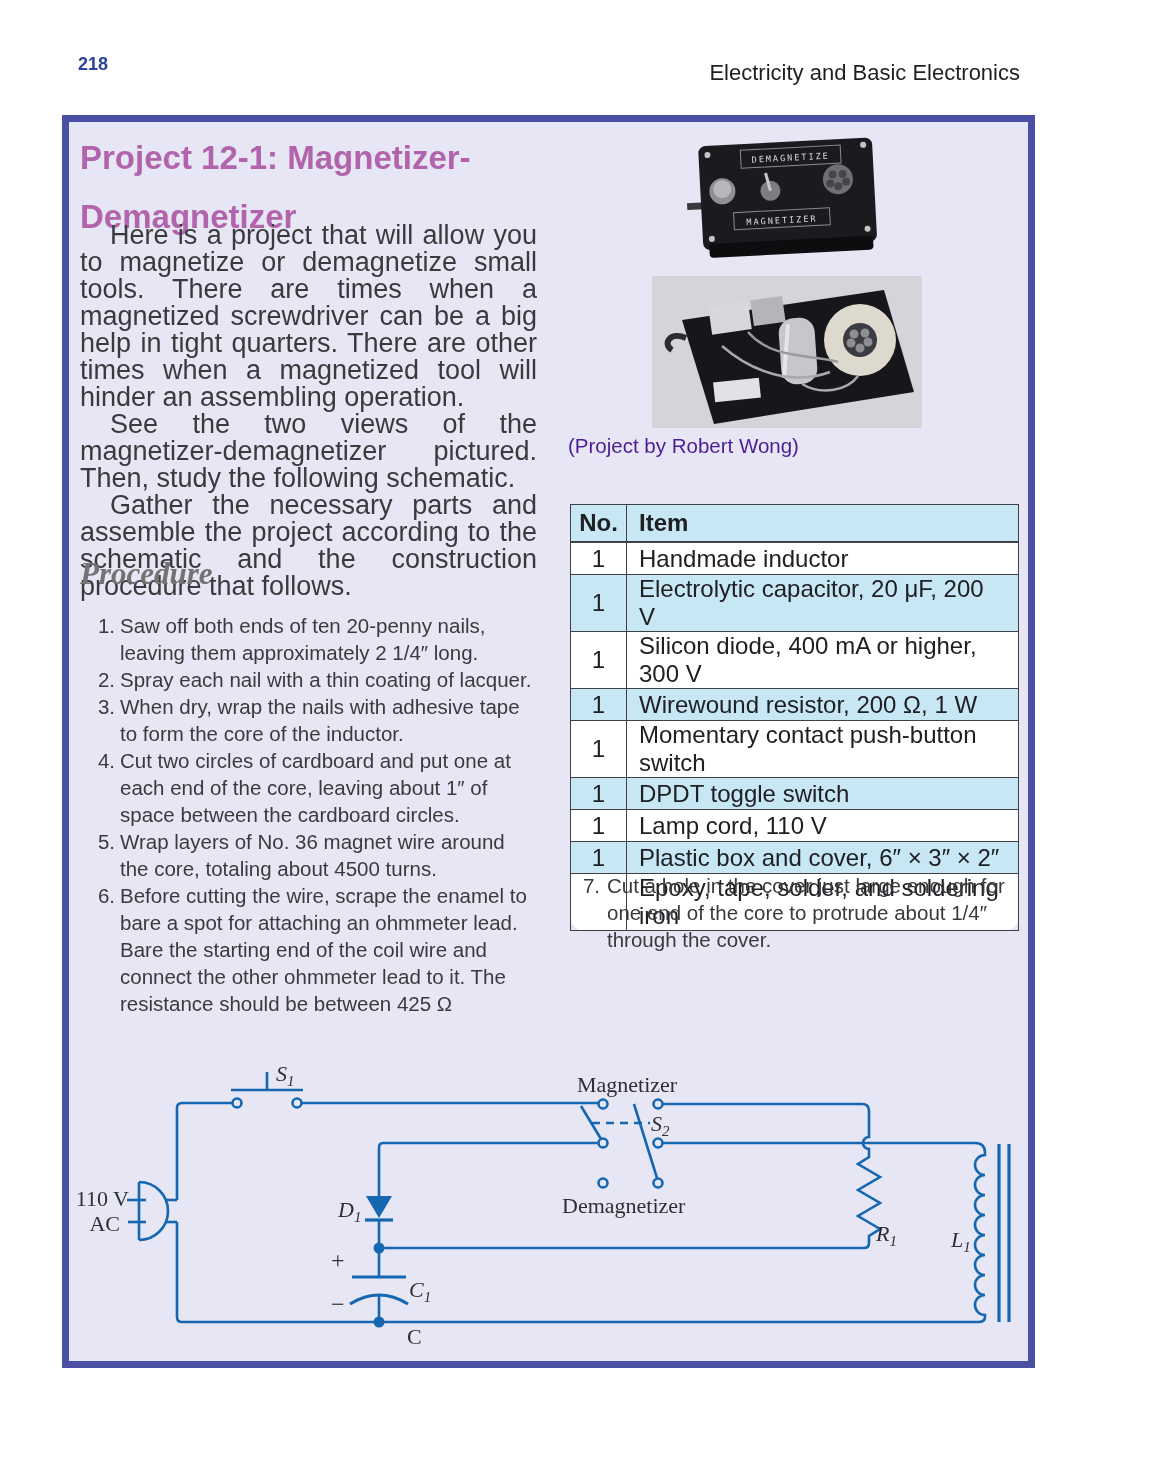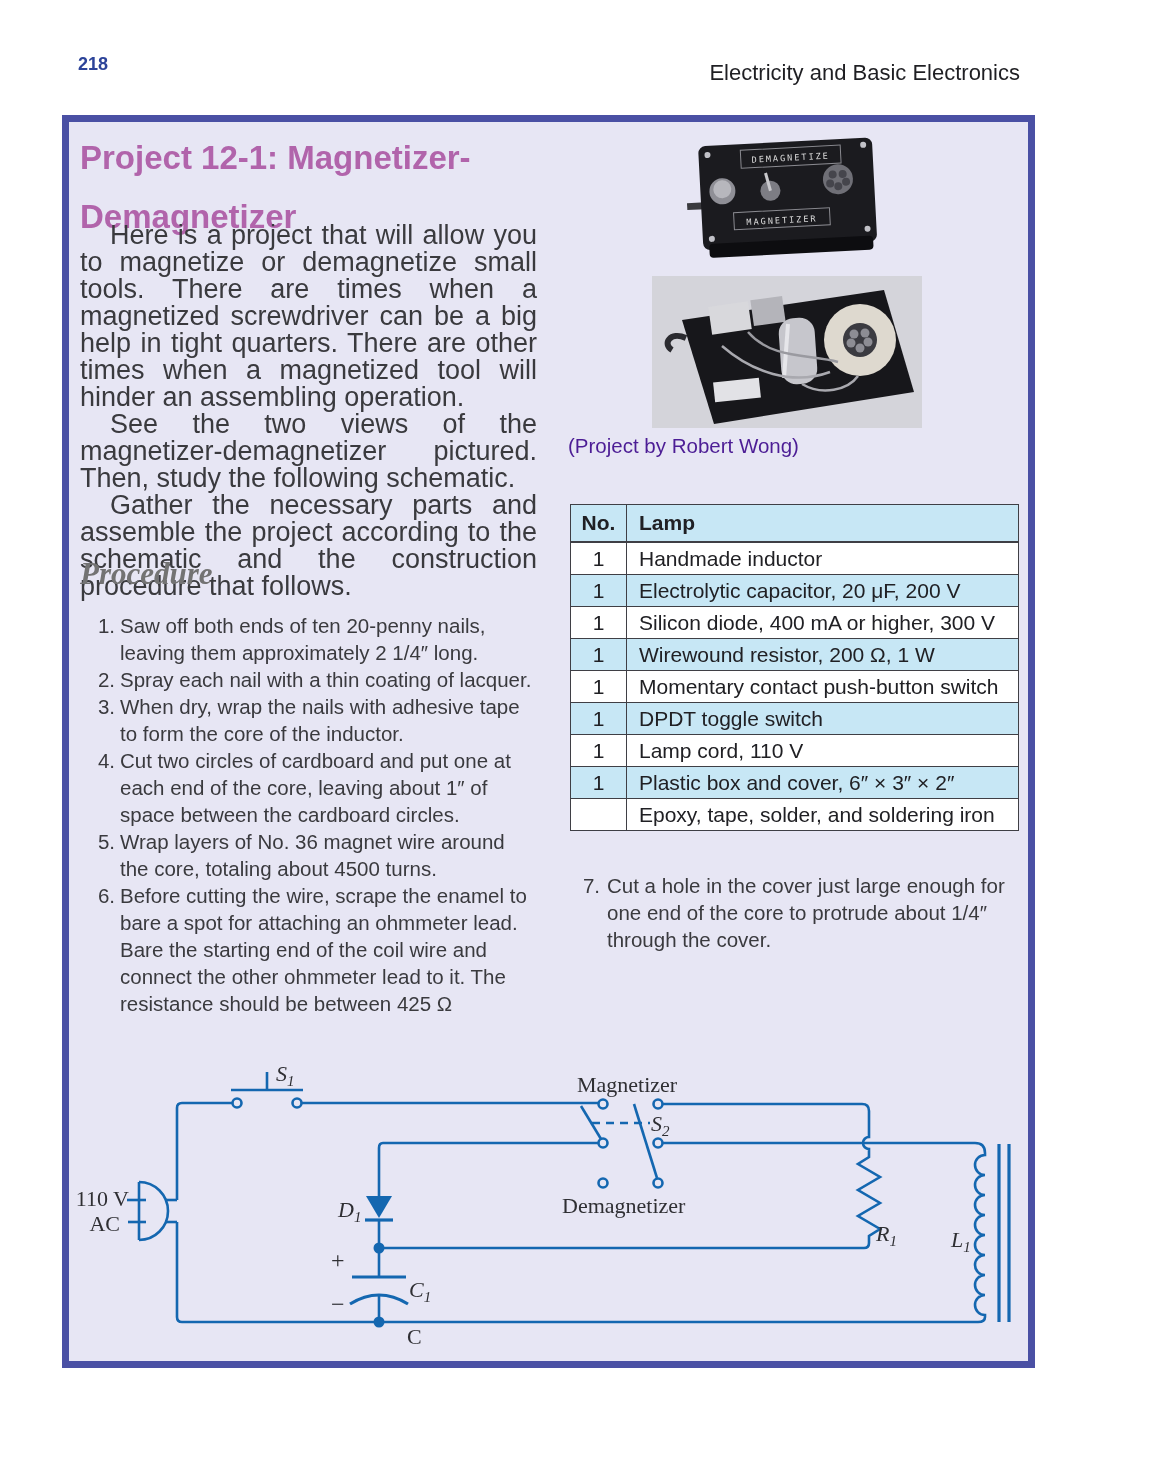--- a/index.html
+++ b/index.html
@@ -24,21 +24,21 @@
     text-align:justify;color:#3a3a3e;}
   .intro p{margin:0;text-indent:30px;}
   .proc-head{left:80px;top:556px;font-family:"Liberation Serif",serif;
     font-style:italic;font-weight:bold;font-size:31px;color:#737373;}
   .steps{left:80px;top:612px;width:458px;font-size:20.5px;line-height:27px;color:#3a3a3e;}
   .step{position:relative;padding-left:40px;}
   .step .num{position:absolute;left:10px;top:0;width:25px;text-align:right;}
   .caption{left:568px;top:434px;font-size:20.5px;color:#4c1d95;}
   
   .parts{left:570px;top:504px;width:449px;border-collapse:collapse;
-    font-size:21px;color:#202024;background:#ffffff;}
+    font-size:24px;color:#202024;background:#ffffff;border-radius:15px;}
   .parts th,.parts td{border:1.6px solid #3f3f45;}
   .parts th{height:36px;background:#c7e7f5;text-align:left;padding:0 0 0 12px;
     border-bottom-width:2.5px;}
   .parts th.no-col{width:55px;text-align:center;padding:0;}
   .parts td{height:31px;padding:0 18px 0 12px;}
   .parts td.no{ text-align:center;padding:0;}
   .parts tr.alt td{background:#c7e7f5;}
   
   .cont{left:570px;top:872px;width:452px;font-size:20.5px;line-height:27px;color:#3a3a3e;}
   .cont .hang{margin-left:37px;}
@@ -124,21 +124,21 @@
     <path d="M96,56 C120,84 160,78 186,86" stroke="#9a9aa0" stroke-width="2.5" fill="none"></path>
     <path d="M150,108 C170,120 196,114 206,100" stroke="#a9a9af" stroke-width="2.5" fill="none"></path>
   </svg>
 
   <div class="abs caption">(Project by Robert Wong)</div>
 
   <table class="abs parts">
     <thead>
       <tr>
         <th class="no-col">No.</th>
-        <th>Lamp</th>
+        <th>Item</th>
       </tr>
     </thead>
     <tbody>
       <tr>
         <td class="no">1</td>
         <td>Handmade inductor</td>
         </tr>
       <tr class="alt">
         <td class="no">1</td>
         <td>Electrolytic capacitor, 20 μF, 200 V</td>

